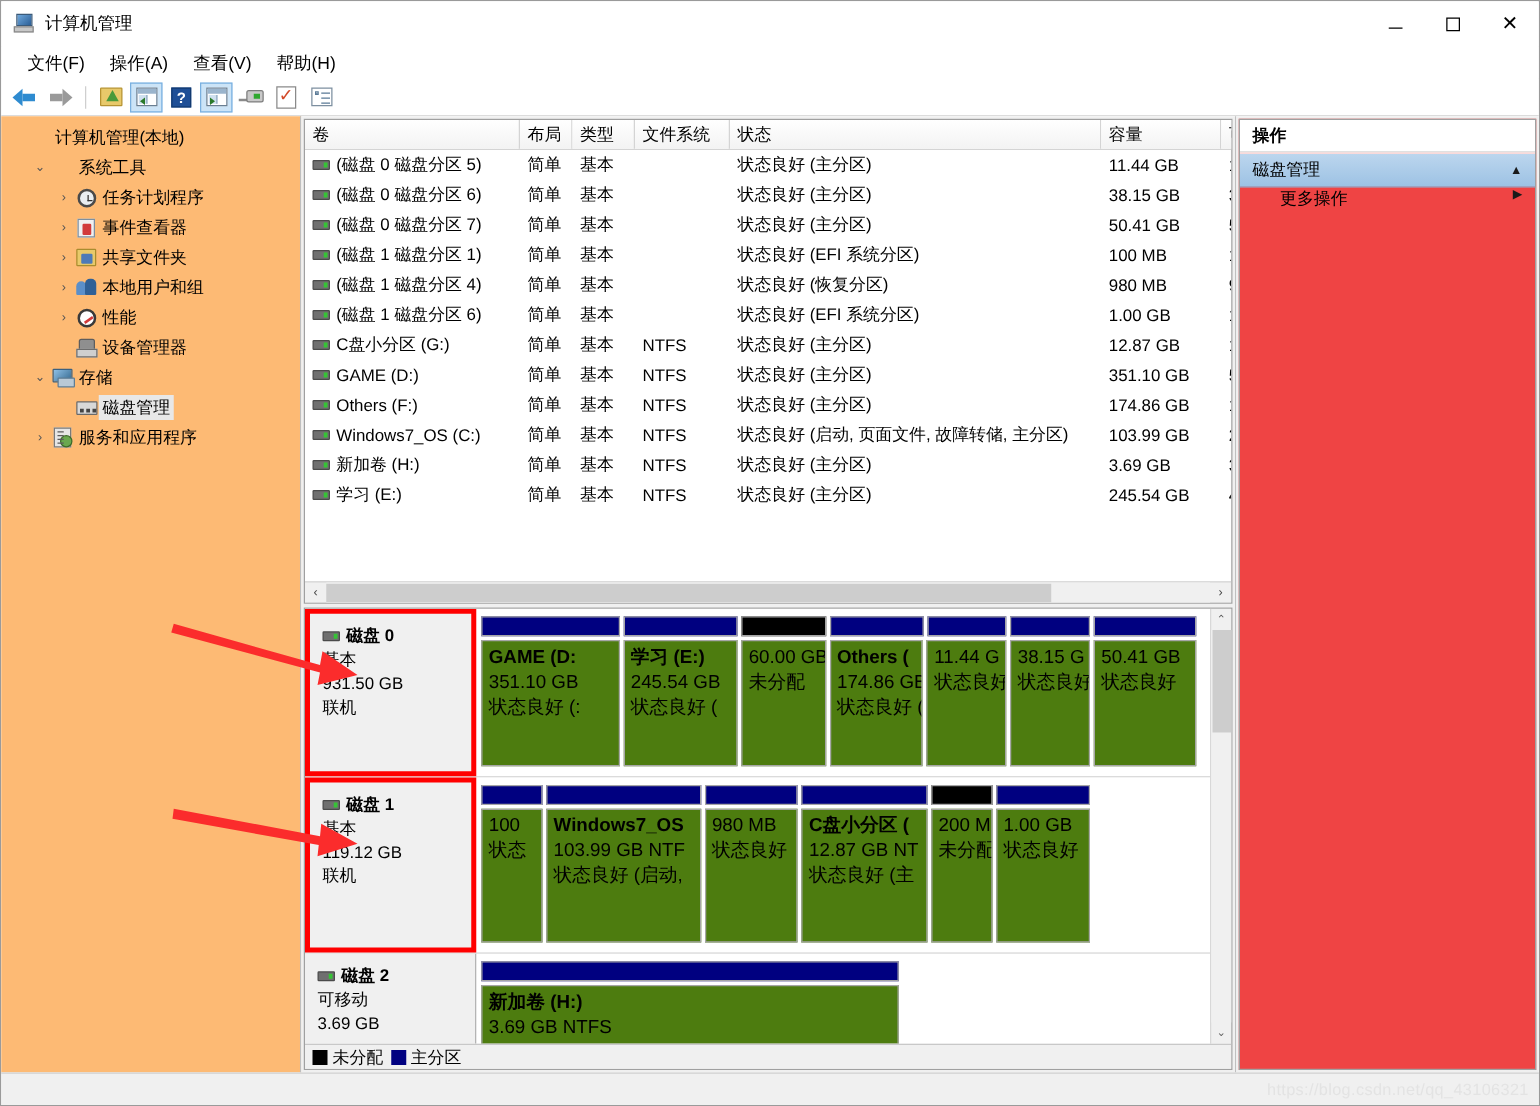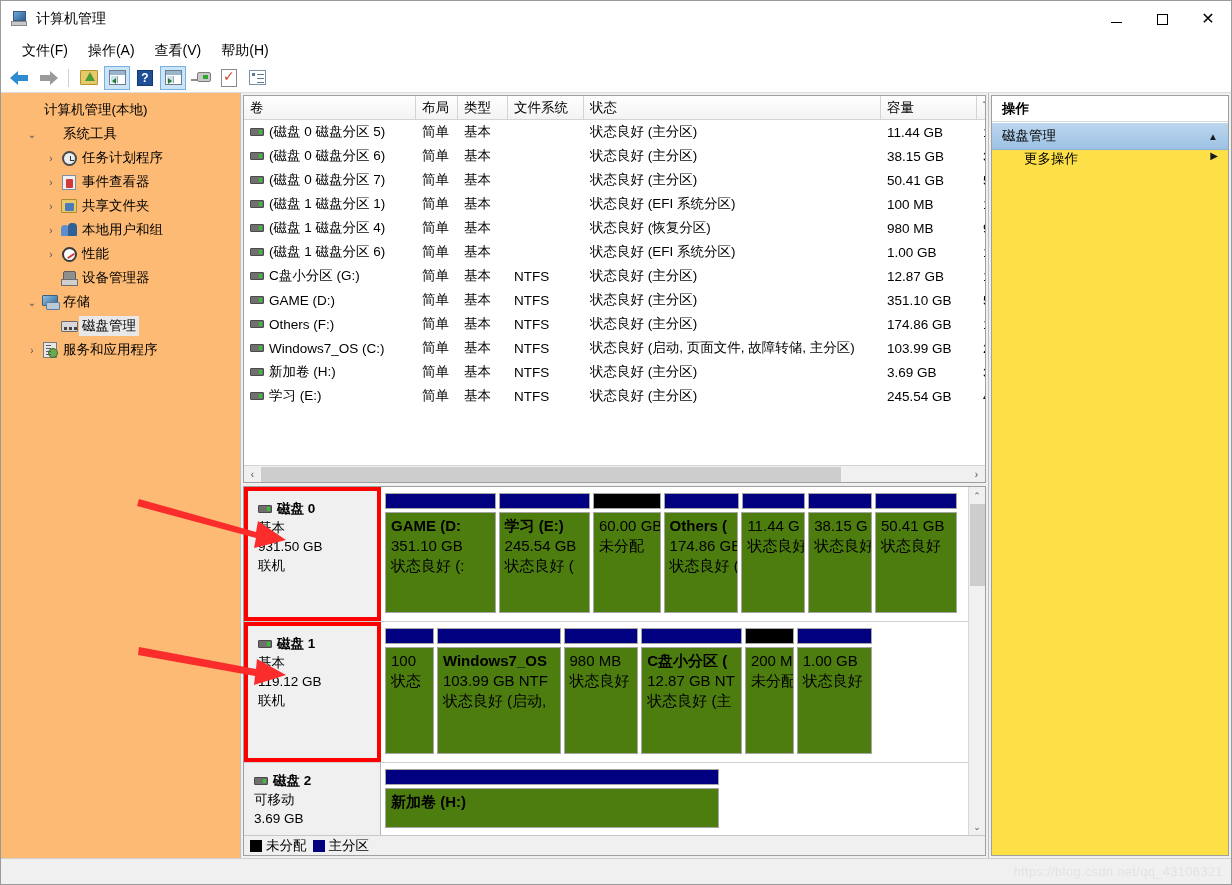--- a/index.html
+++ b/index.html
@@ -231,21 +231,21 @@
     font-size: 13.5px; color:#000;
   }
   .lg { display:flex; align-items:center; gap:4px; }
   .lg .sw { width:12px;height:12px;display:block; }
 
   
   .act-pane {
     width: 242px; flex:none; background:#f0f0f0; padding: 2px;
     display:flex; flex-direction:column;
   }
-  .act-inner { flex:1; background:#fde047; border:1px solid #a0a0a0; display:flex; flex-direction:column; }
+  .act-inner { flex:1; background:#ef4444; border:1px solid #a0a0a0; display:flex; flex-direction:column; }
   .act-title {
     height: 26px; flex:none; display:flex; align-items:center;
     padding: 0 10px; font-size:13.5px; font-weight:bold; color:#000;
     background:#ffffff; border-bottom:1px solid #d8d8d8;
   }
   .act-group {
     height: 28px; flex:none; display:flex; align-items:center;
     padding: 0 10px; font-size:13.5px; color:#000;
     background: linear-gradient(#bcd6ee,#9dc2e4);
     border-top:1px solid #ffffff; border-bottom:1px solid #8fb4d8;
@@ -715,20 +715,21 @@
                   <div>可移动</div>
                   <div>3.69 GB</div>
                 </div>
                 <div class="disk-parts">
                   <div class="part-bars">
                     <div class="part-bar" style="width: 58%;"></div>
                   </div>
                   <div class="part-boxes">
                     <div class="part-box" style="width: 58%;">
                       <div class="pname">新加卷 (H:)</div>
+                      <div>3.69 GB NTFS</div>
                     </div>
                   </div>
                 </div>
               </div>
             </div>
           <div class="dv-vscroll">
             <div class="dvs-btn">⌃</div>
             <div class="dvs-track">
                 <div class="dvs-thumb"></div>
               </div>

